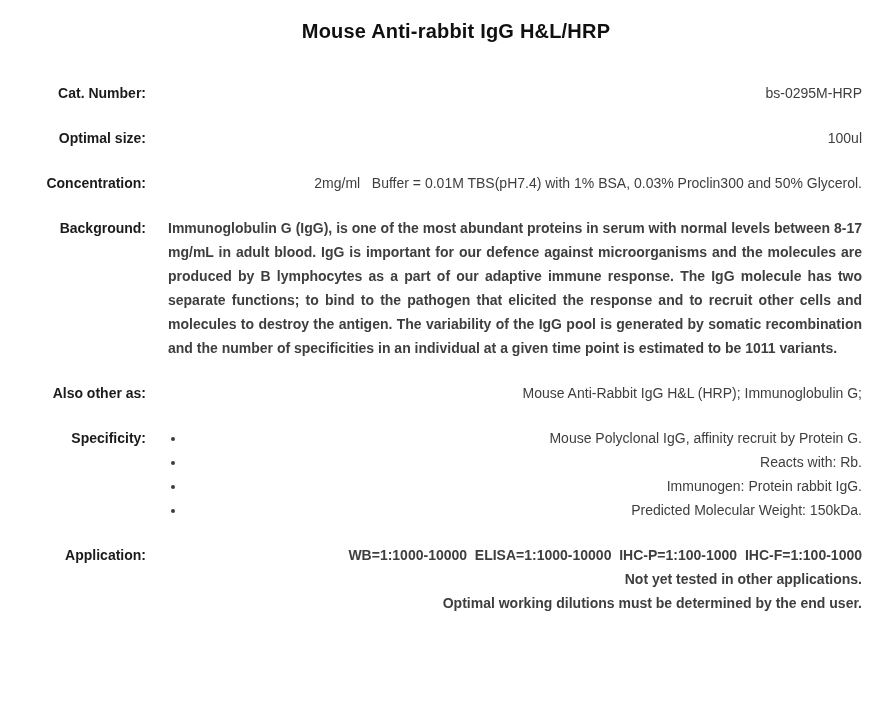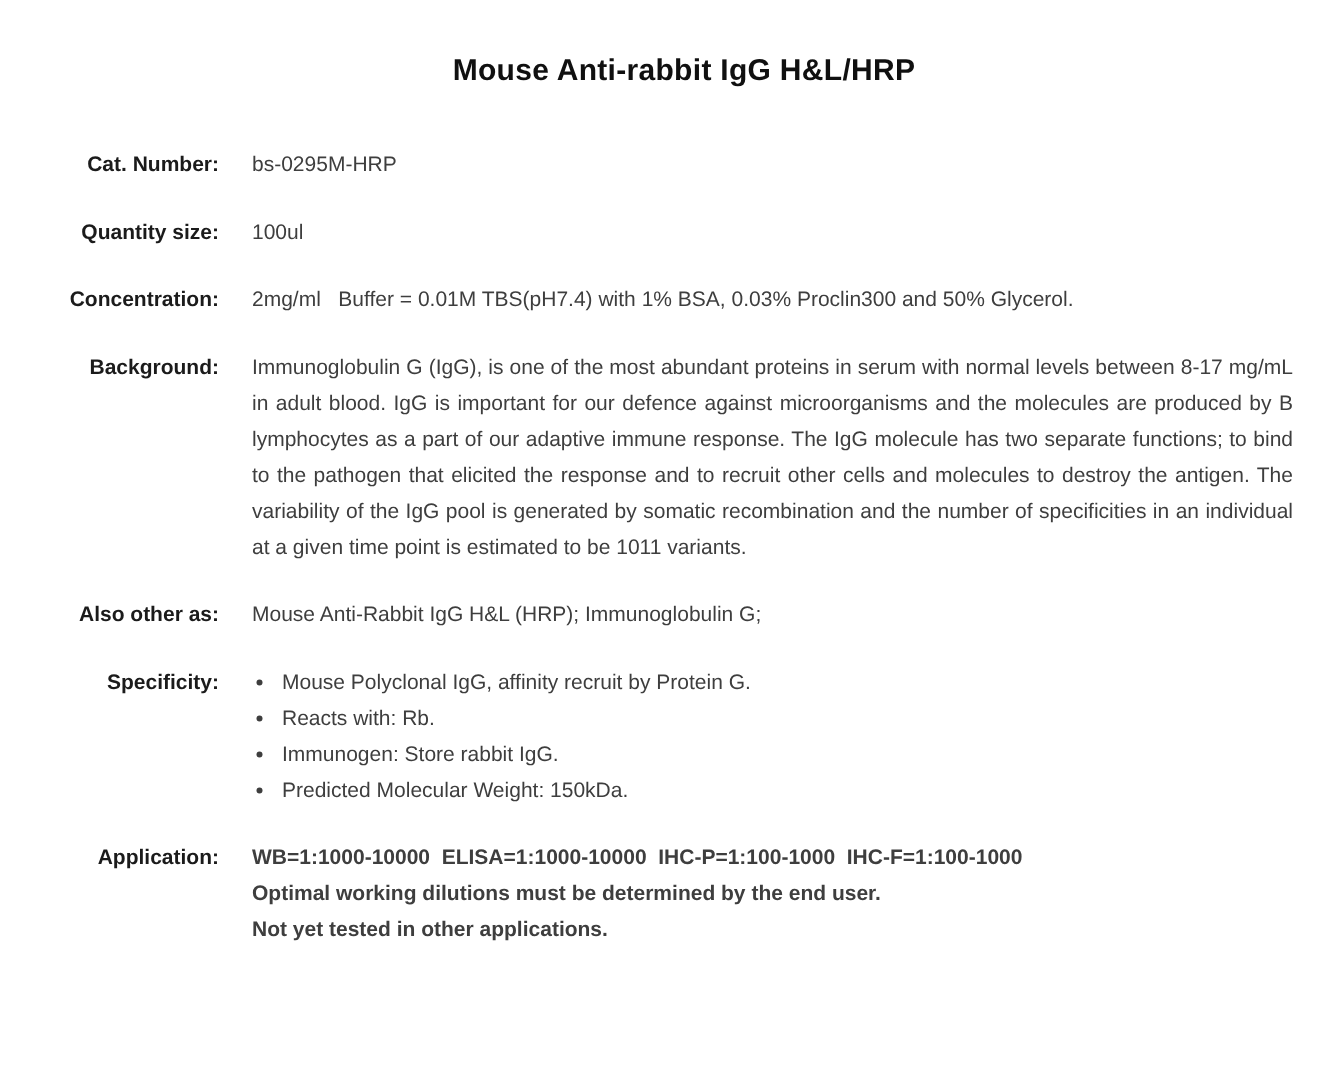--- a/index.html
+++ b/index.html
@@ -11,21 +11,21 @@
     width: 880px;
     height: 712px;
     font-family: "Liberation Sans", sans-serif;
     color: #3e3e3e;
     overflow: hidden;
   }
   .doc {
     padding-top: 20px;
   }
   .page-title {
-    margin: 16px;
+    margin: 0;
     font-size: 20px;
     line-height: 23px;
     font-weight: bold;
     text-align: center;
     color: #101010;
     letter-spacing: 0.2px;
     padding-left: 32px;
   }
   .rows {
     margin-top: 38px;
@@ -44,23 +44,25 @@
     line-height: 24px;
     color: #1b1b1b;
     white-space: nowrap;
   }
   .row-content {
     margin-left: 22px;
     width: 694px;
     font-size: 14px;
     line-height: 24px;
     color: #3e3e3e;
+    text-align: right;
   }
   .justify {
     text-align: justify;
+    font-weight: bold;
   }
   .prewrap {
     white-space: pre-wrap;
   }
   ul.bullets {
     margin: 0;
     padding-left: 18px;
     list-style: disc outside;
   }
   ul.bullets li {
@@ -80,21 +82,21 @@
   <h1 class="page-title">Mouse Anti-rabbit IgG H&amp;L/HRP</h1>
 
   <div class="rows">
 
     <div class="row">
       <div class="row-label">Cat. Number:</div>
       <div class="row-content">bs-0295M-HRP</div>
     </div>
 
     <div class="row">
-      <div class="row-label">Quantity size:</div>
+      <div class="row-label">Optimal size:</div>
       <div class="row-content">100ul</div>
     </div>
 
     <div class="row">
       <div class="row-label">Concentration:</div>
       <div class="row-content prewrap">2mg/ml   Buffer = 0.01M TBS(pH7.4) with 1% BSA, 0.03% Proclin300 and 50% Glycerol.</div>
     </div>
 
     <div class="row">
       <div class="row-label">Background:</div>
@@ -105,30 +107,30 @@
       <div class="row-label">Also other as:</div>
       <div class="row-content">Mouse Anti-Rabbit IgG H&amp;L (HRP); Immunoglobulin G;</div>
     </div>
 
     <div class="row">
       <div class="row-label">Specificity:</div>
       <div class="row-content">
         <ul class="bullets">
           <li>Mouse Polyclonal IgG, affinity recruit by Protein G.</li>
           <li>Reacts with: Rb.</li>
-          <li>Immunogen: Store rabbit IgG.</li>
+          <li>Immunogen: Protein rabbit IgG.</li>
           <li>Predicted Molecular Weight: 150kDa.</li>
         </ul>
       </div>
     </div>
 
 
     <div class="row">
       <div class="row-label">Application:</div>
       <div class="row-content">
         <div class="line prewrap">WB=1:1000-10000  ELISA=1:1000-10000  IHC-P=1:100-1000  IHC-F=1:100-1000</div>
+        <div class="line">Not yet tested in other applications.</div>
         <div class="line">Optimal working dilutions must be determined by the end user.</div>
-        <div class="line">Not yet tested in other applications.</div>
       </div>
     </div>
 
   </div>
 </div>
 
 </body></html>

